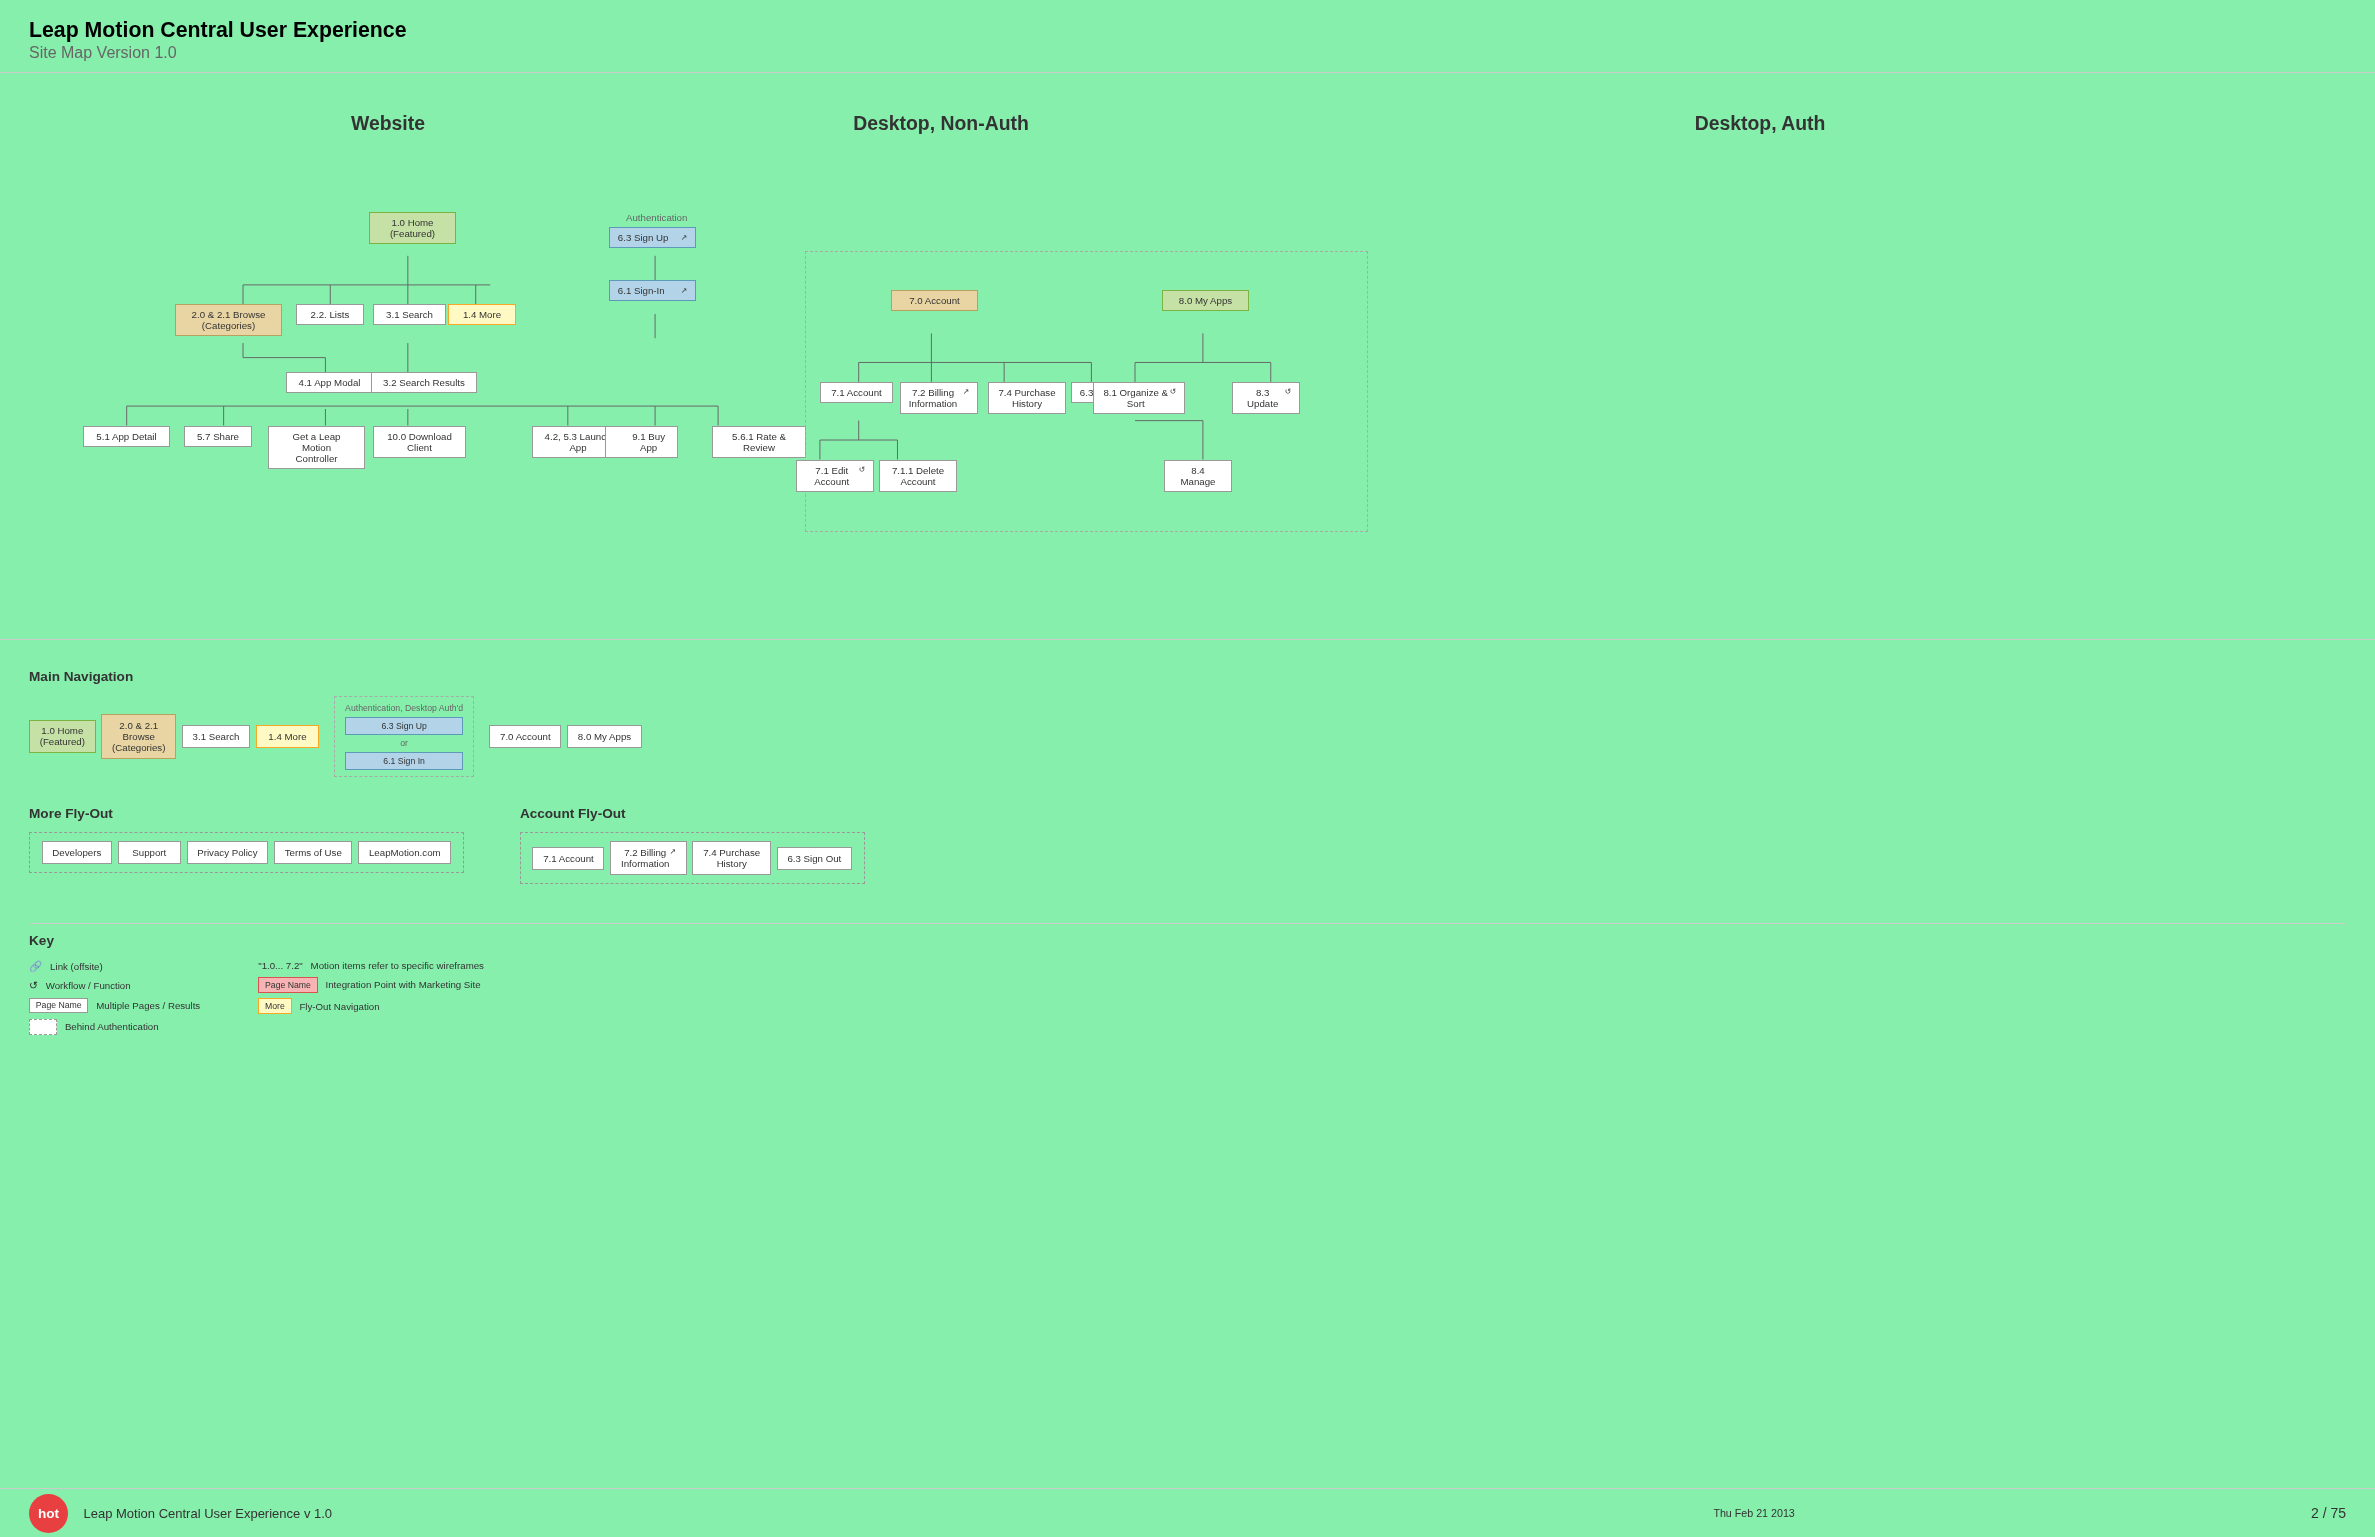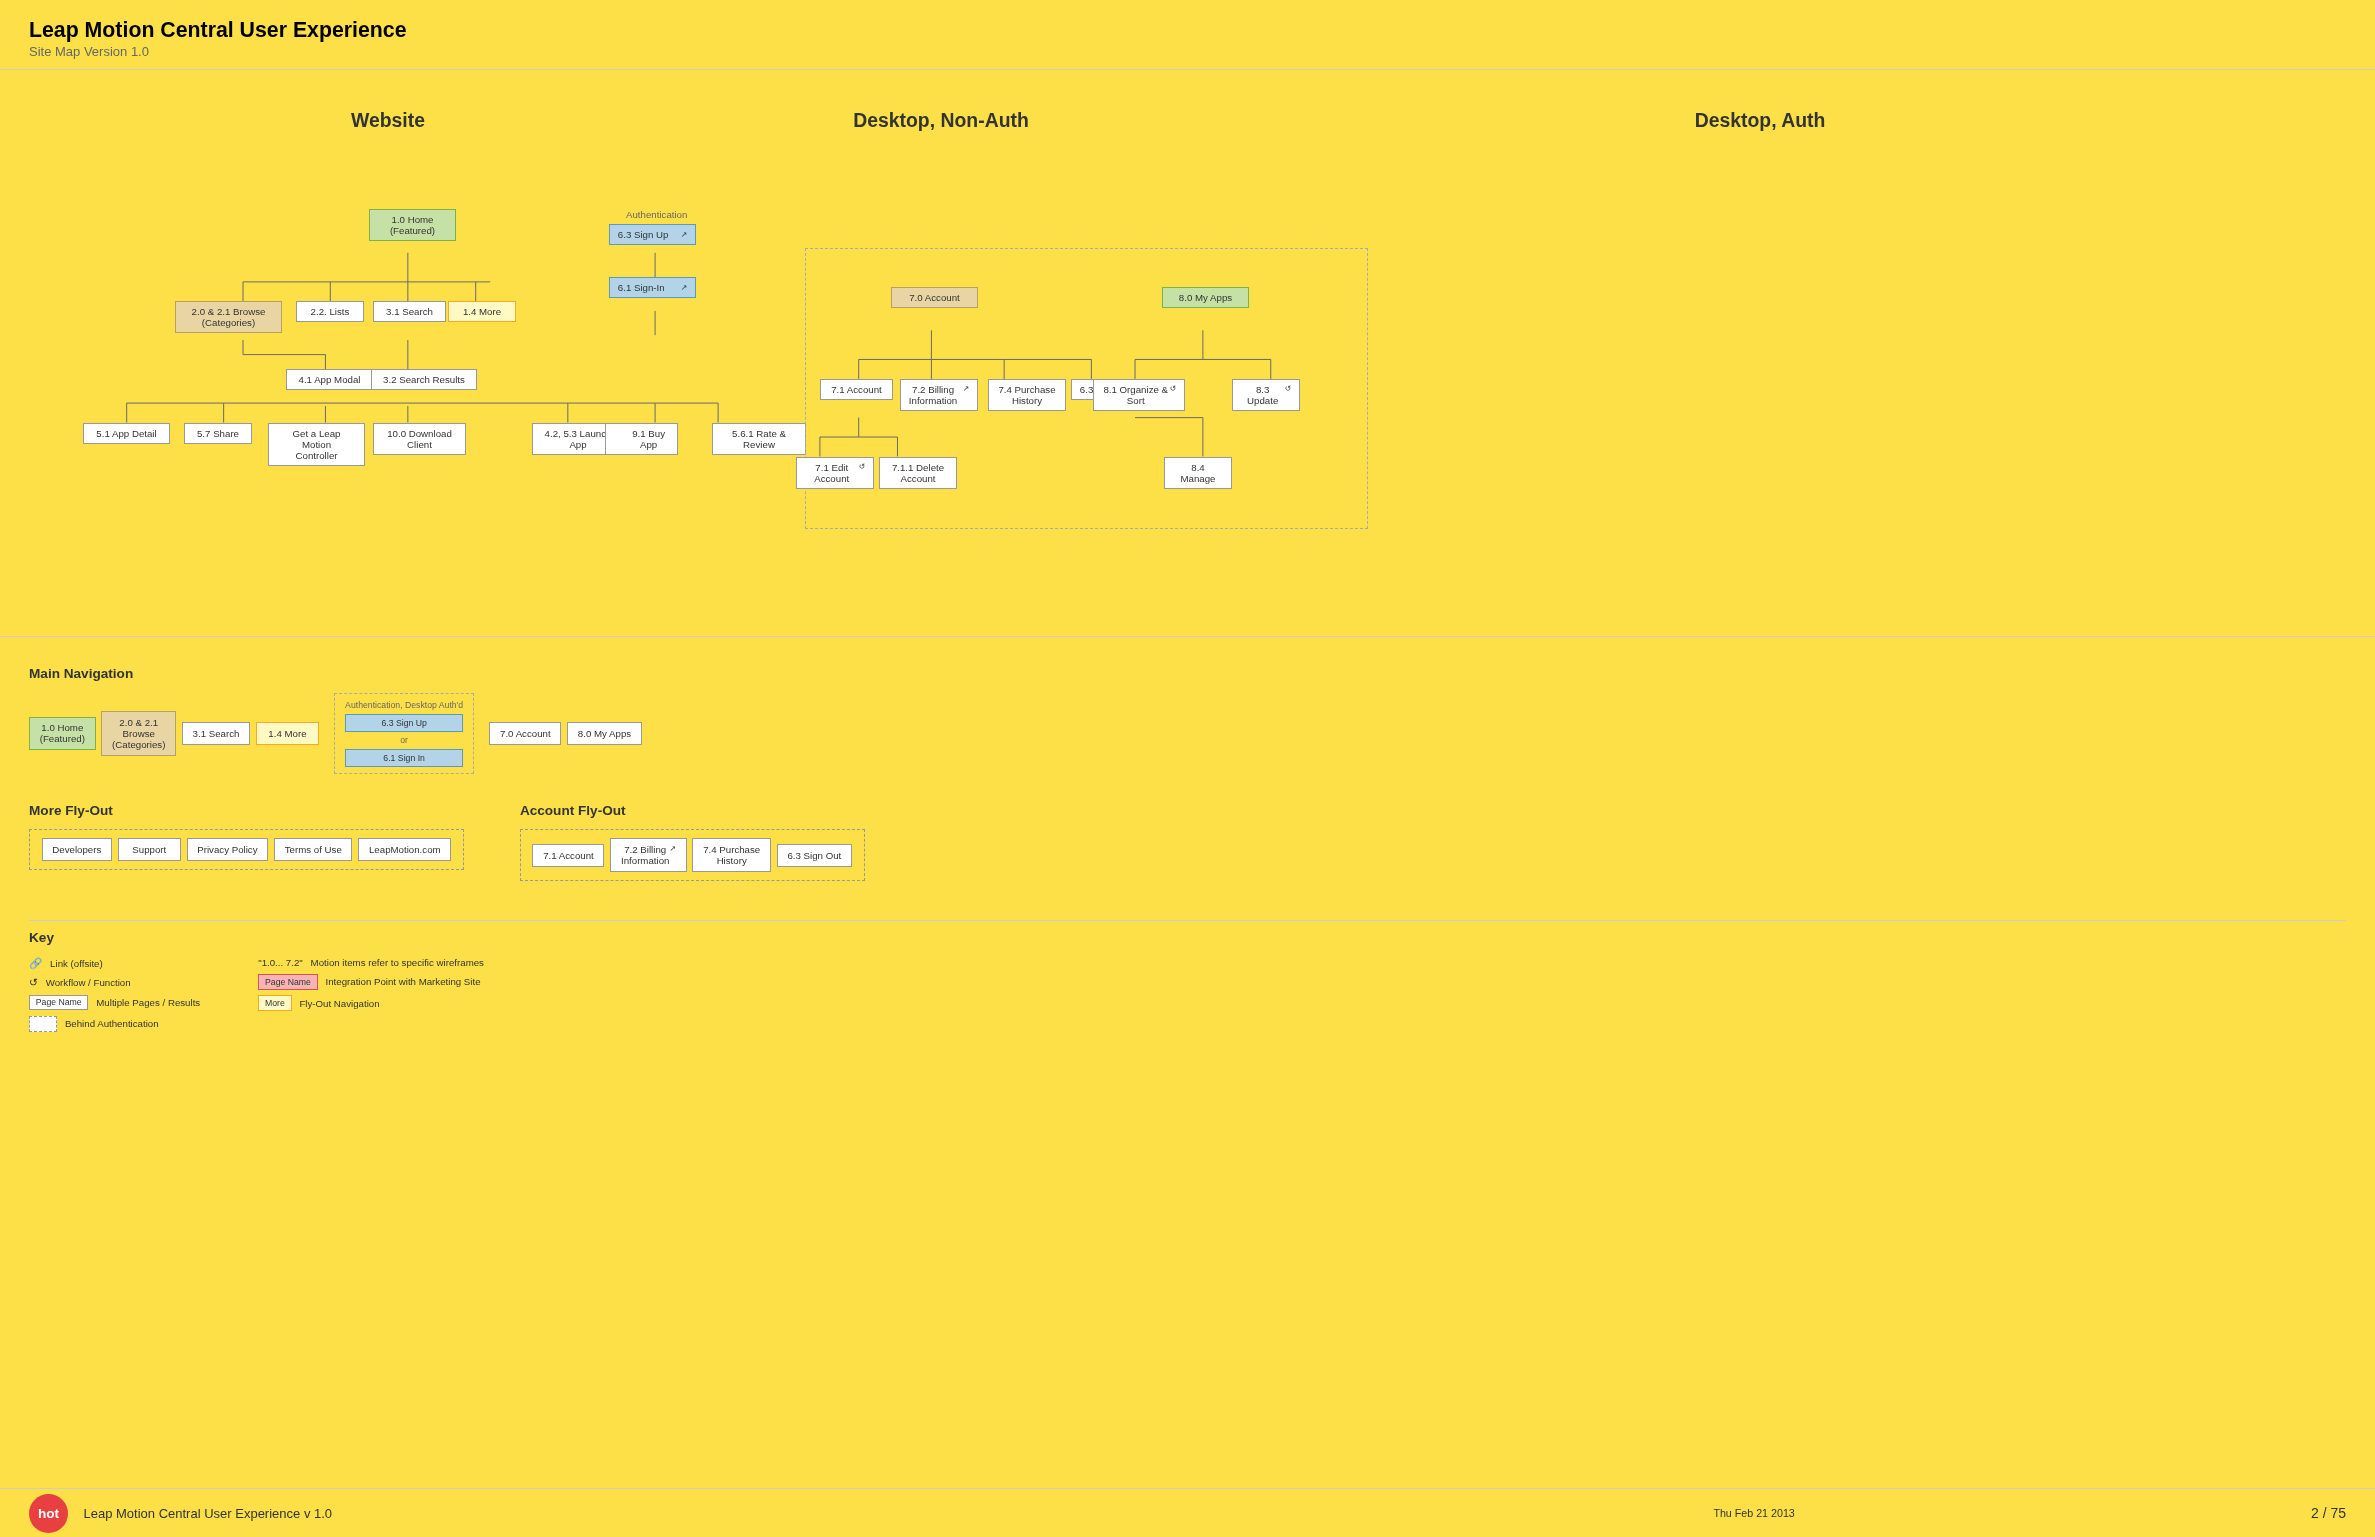--- a/index.html
+++ b/index.html
@@ -1,23 +1,23 @@
 <!DOCTYPE html>
 <html><head>
   <meta charset="utf-8">
   <style>
     * { box-sizing: border-box; margin: 0; padding: 0; }
     body { font-family: Arial, Helvetica, sans-serif; background: #fff; color: #333; font-size: 10.7px; }
 
-    .page-wrapper { width: 2375px; min-height: 1537px; background: #fde047; position: relative; }
+    .page-wrapper { width: 2375px; min-height: 1537px; background: #86efac; position: relative; }
 
     
     .header { padding: 17.5px 29px 9.7px 29px; border-bottom: 1px solid #ccc; }
     .header-title { font-size: 21.3px; font-weight: bold; color: #000; }
-    .header-subtitle { font-size: 13px; color: #666; margin-top: 1.9px; }
+    .header-subtitle { font-size: 16px; color: #666; margin-top: 1.9px; }
 
     
     .diagram-area { padding: 39px 29px; border-bottom: 1px solid #ccc; min-height: 543px; position: relative; }
 
     
     .node {
       display: inline-block;
       border: 1px solid #999;
       padding: 3.9px 7.8px;
       text-align: center;

